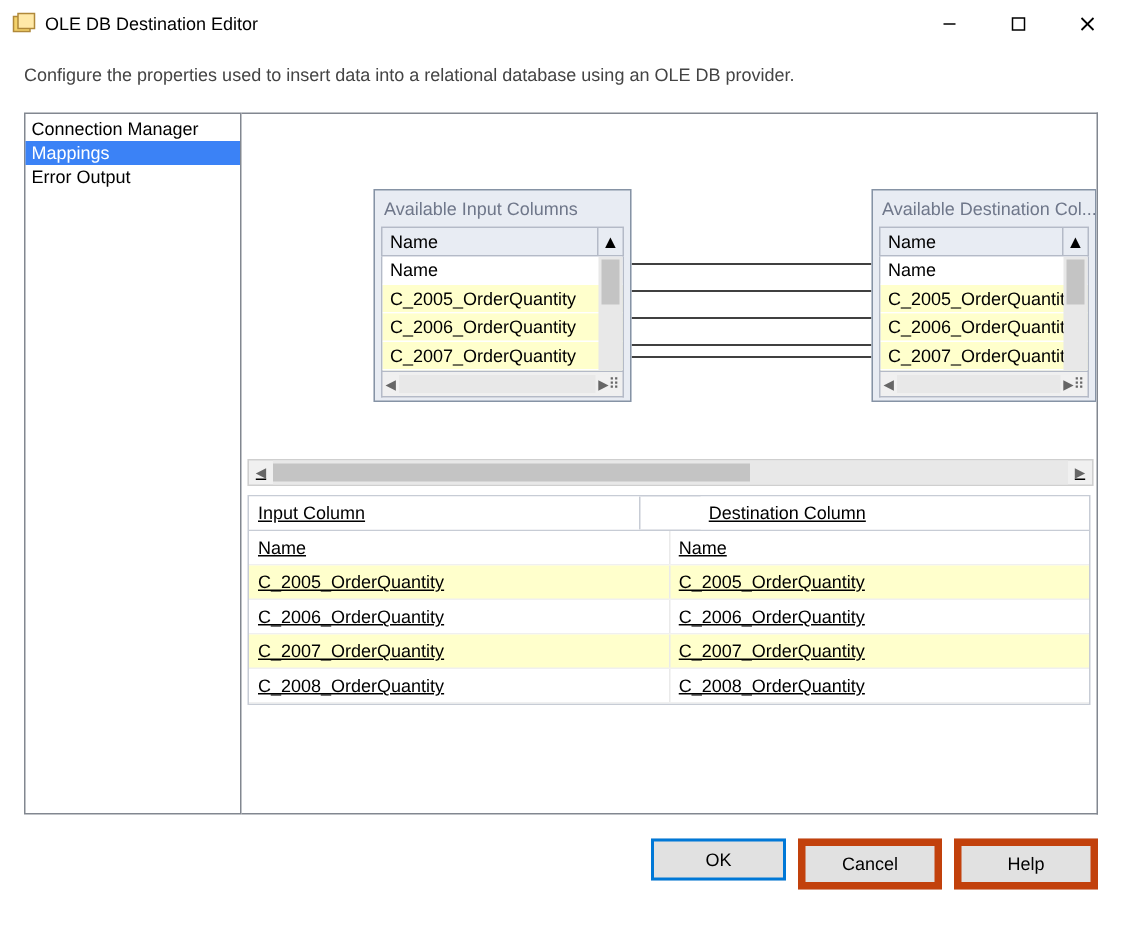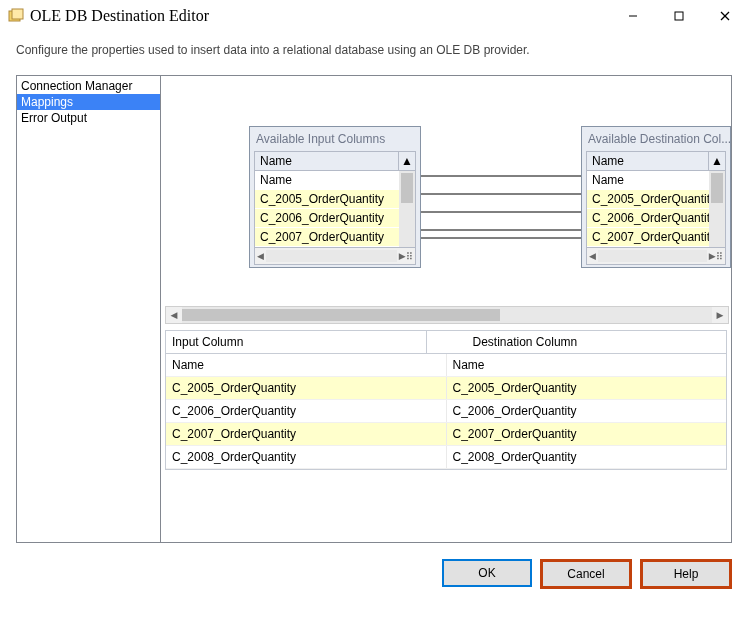--- a/index.html
+++ b/index.html
@@ -20,21 +20,21 @@
     padding-left: 8px;
     background: #fff;
     border-bottom: 1px solid #fff;
   }
   .titlebar .icon {
     width: 16px; height: 16px;
     margin-right: 6px;
     display: inline-block;
   }
   .titlebar .icon svg { width:16px; height:16px; }
-  .titlebar .title { flex: 0 0 auto; font-size: 16px; font-family: Liberation Serif, serif; }
+  .titlebar .title { flex: 0 0 auto; font-size: 12px; }
   .titlebar-spacer { flex: 1; }
   .win-btns { display:flex; height:100%; }
   .win-btn {
     width: 46px; height:100%;
     display:flex; align-items:center; justify-content:center;
     color:#333;
   }
   .win-btn svg { width:10px; height:10px; }
   .description {
     padding: 10px 16px 18px 16px;
@@ -61,20 +61,21 @@
     background: #3b82f6;
     color: #fff;
   }
   .main {
     flex:1;
     border: 1px solid #828790;
     border-left: none;
     box-sizing: border-box;
     position: relative;
     overflow: hidden;
+    text-decoration: underline;
   }
   .diagram {
     position: relative;
     height: 180px;
     margin-top: 50px;
   }
   .lines {
     position:absolute;
     left: 0; top: 0;
     width:100%; height:100%;
@@ -205,21 +206,21 @@
   .grow .gc:last-child{ border-right:none;}
   .footer {
     display:flex;
     justify-content:flex-end;
     gap:8px;
     padding: 16px 16px 0 0;
   }
   .btn {
     width: 86px;
     height: 24px;
-    border:3px solid #c2410c;
+    border:5px solid #c2410c;
     background:#e1e1e1;
     display:flex;
     align-items:center;
     justify-content:center;
     font-size:12px;
     cursor:default;
   }
   .btn.primary {
     border:2px solid #0078d7;
     background:#e1e1e1;

